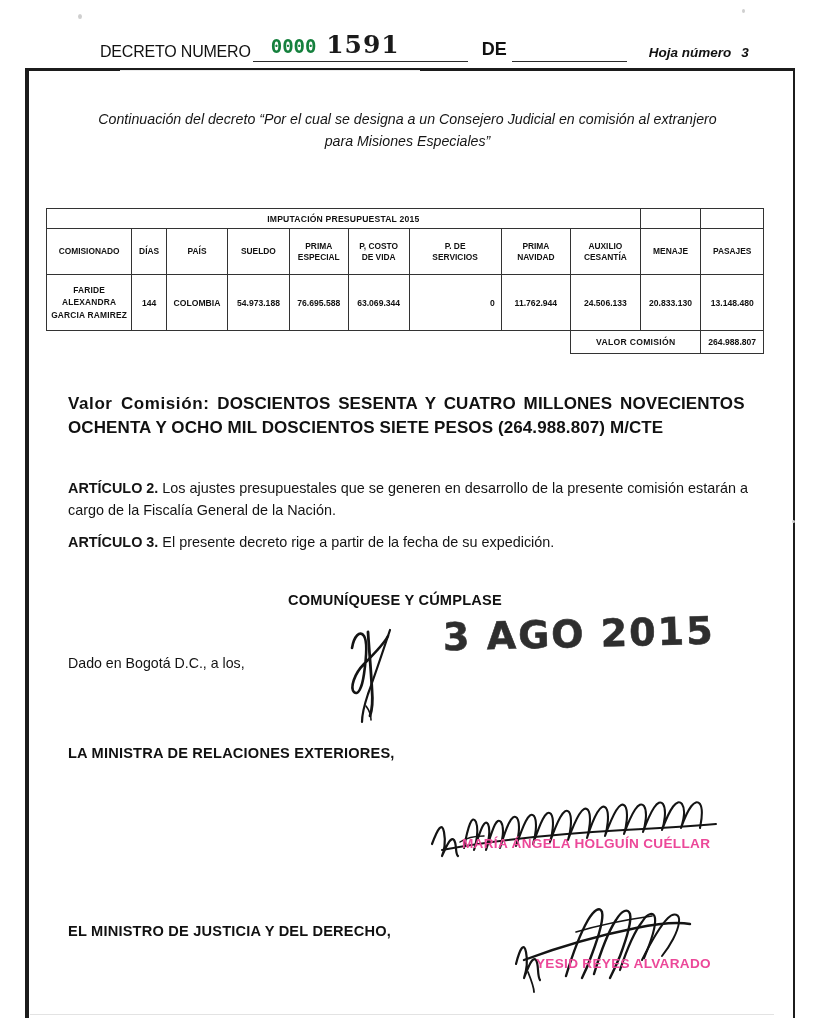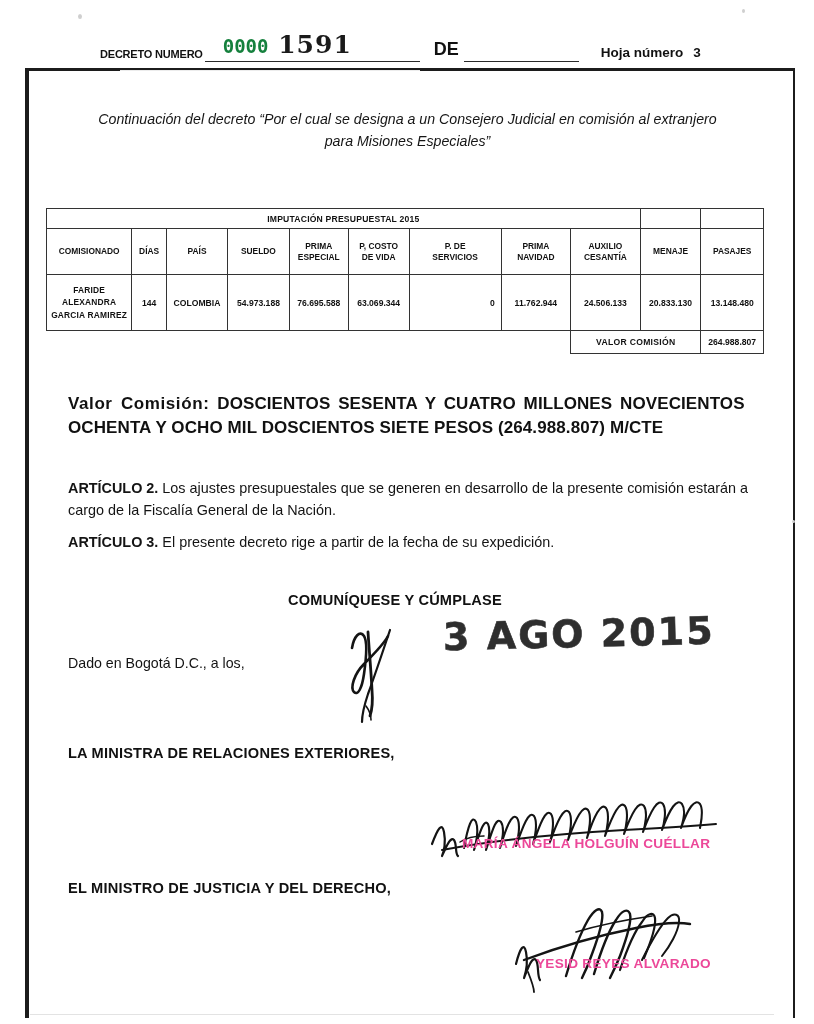--- a/index.html
+++ b/index.html
@@ -26,22 +26,22 @@
   
   .doc-header {
     position: absolute;
     top: 28px; left: 100px;
     width: 690px; height: 34px;
     display: flex;
     align-items: flex-end;
     white-space: nowrap;
   }
   .hdr-label {
-    font-size: 11px;
-    font-weight: bold;
+    font-size: 16px;
+    font-weight: normal;
     letter-spacing: -0.2px;
     line-height: 1;
     padding-bottom: 2px;
   }
   .hdr-rule {
     border-bottom: 1.5px solid #2a2a2a;
     height: 100%;
     position: relative;
   }
   .hdr-rule-num { width: 215px; margin-left: 2px; }
@@ -62,21 +62,21 @@
     font-size: 19px;
     letter-spacing: 0px;
     font-family: "DejaVu Sans Mono", monospace;
   }
   .hdr-de {
     font-size: 18px; font-weight: bold;
     padding-bottom: 2px; margin-left: 14px;
   }
   .hdr-hoja {
     font-size: 13.5px; font-weight: bold;
-    padding-bottom: 2px; margin-left: 22px;
+    padding-bottom: 2px; margin-left: 22px; font-style: italic;
   }
   .hdr-hoja .pg { margin-left: 10px; }
 
   
   .page-frame {
     position: absolute;
     left: 25px; top: 68px;
     width: 770px; height: 950px;
     border-left: 4px solid #1c1c1c;
     border-top: 3px solid #1c1c1c;
@@ -199,21 +199,21 @@
   }
 
   .sig-label {
     position: absolute;
     left: 68px;
     font-size: 14.6px;
     font-weight: bold;
     letter-spacing: 0.2px;
   }
   .sig-min-rel { top: 745px; }
-  .sig-min-jus { top: 880px; }
+  .sig-min-jus { top: 923px; }
 
   .signer-name {
     position: absolute;
     font-size: 13.6px;
     font-weight: bold;
     letter-spacing: 0.3px;
     color: #ec4899;
     white-space: nowrap;
   }
   .signer-1 { left: 462px; top: 836px; }

